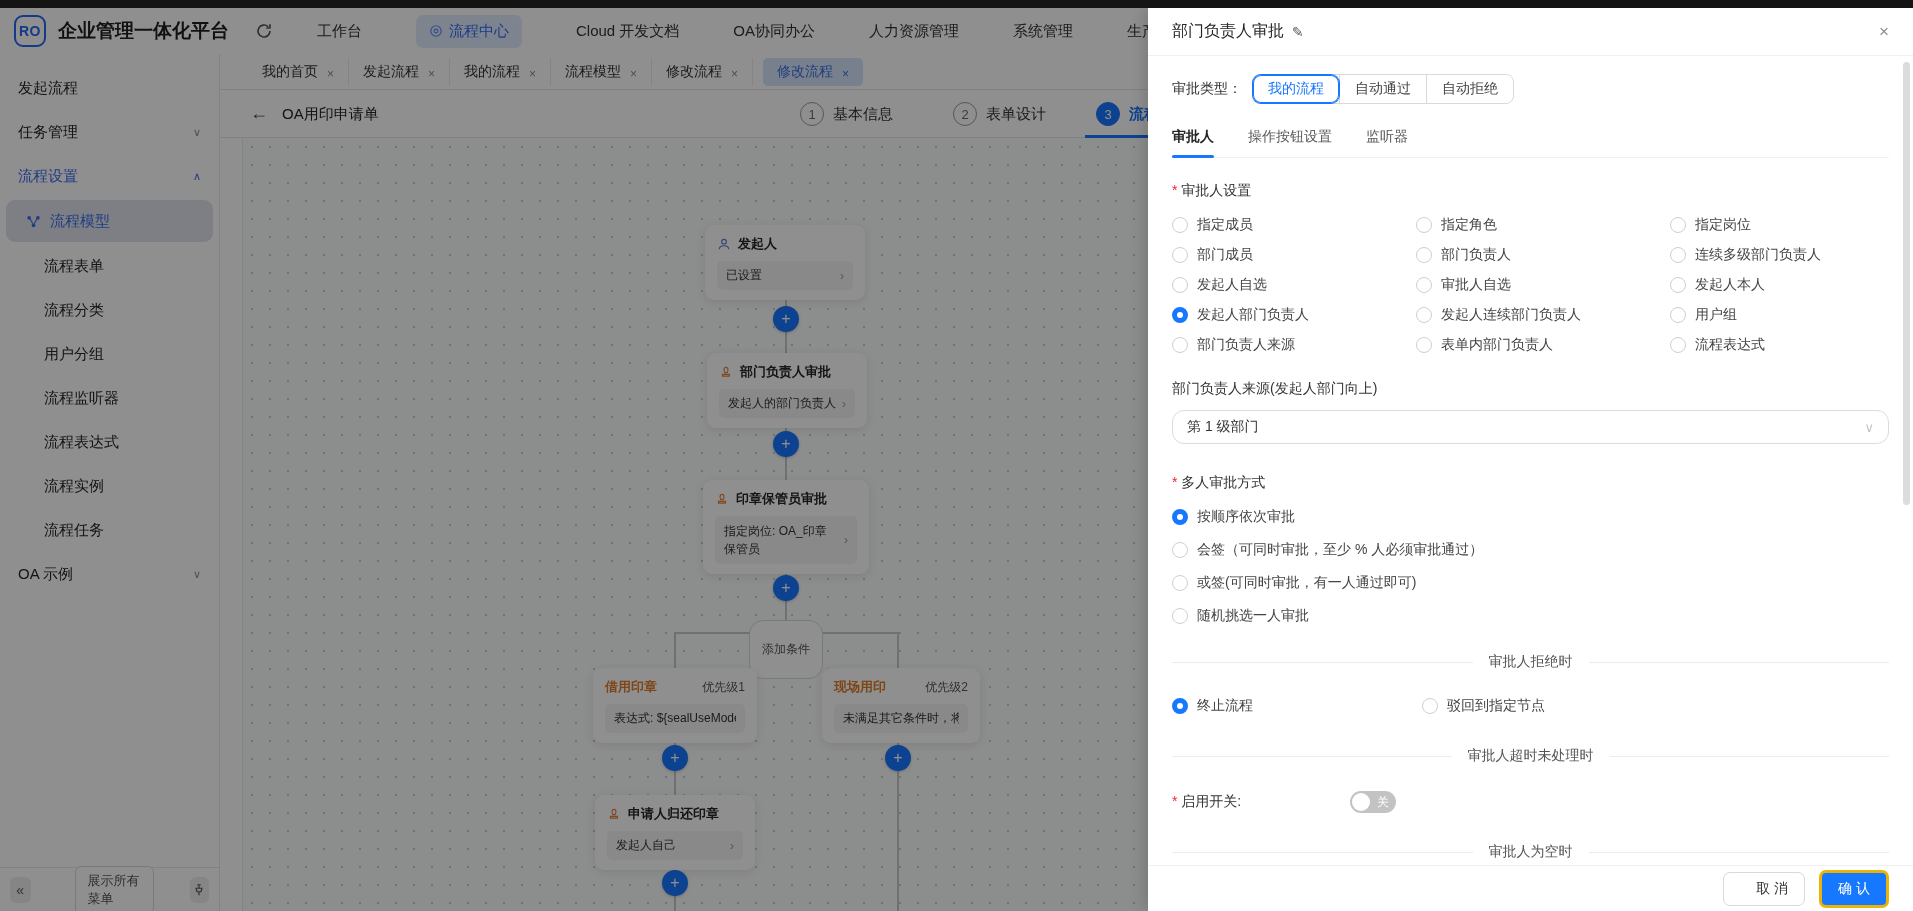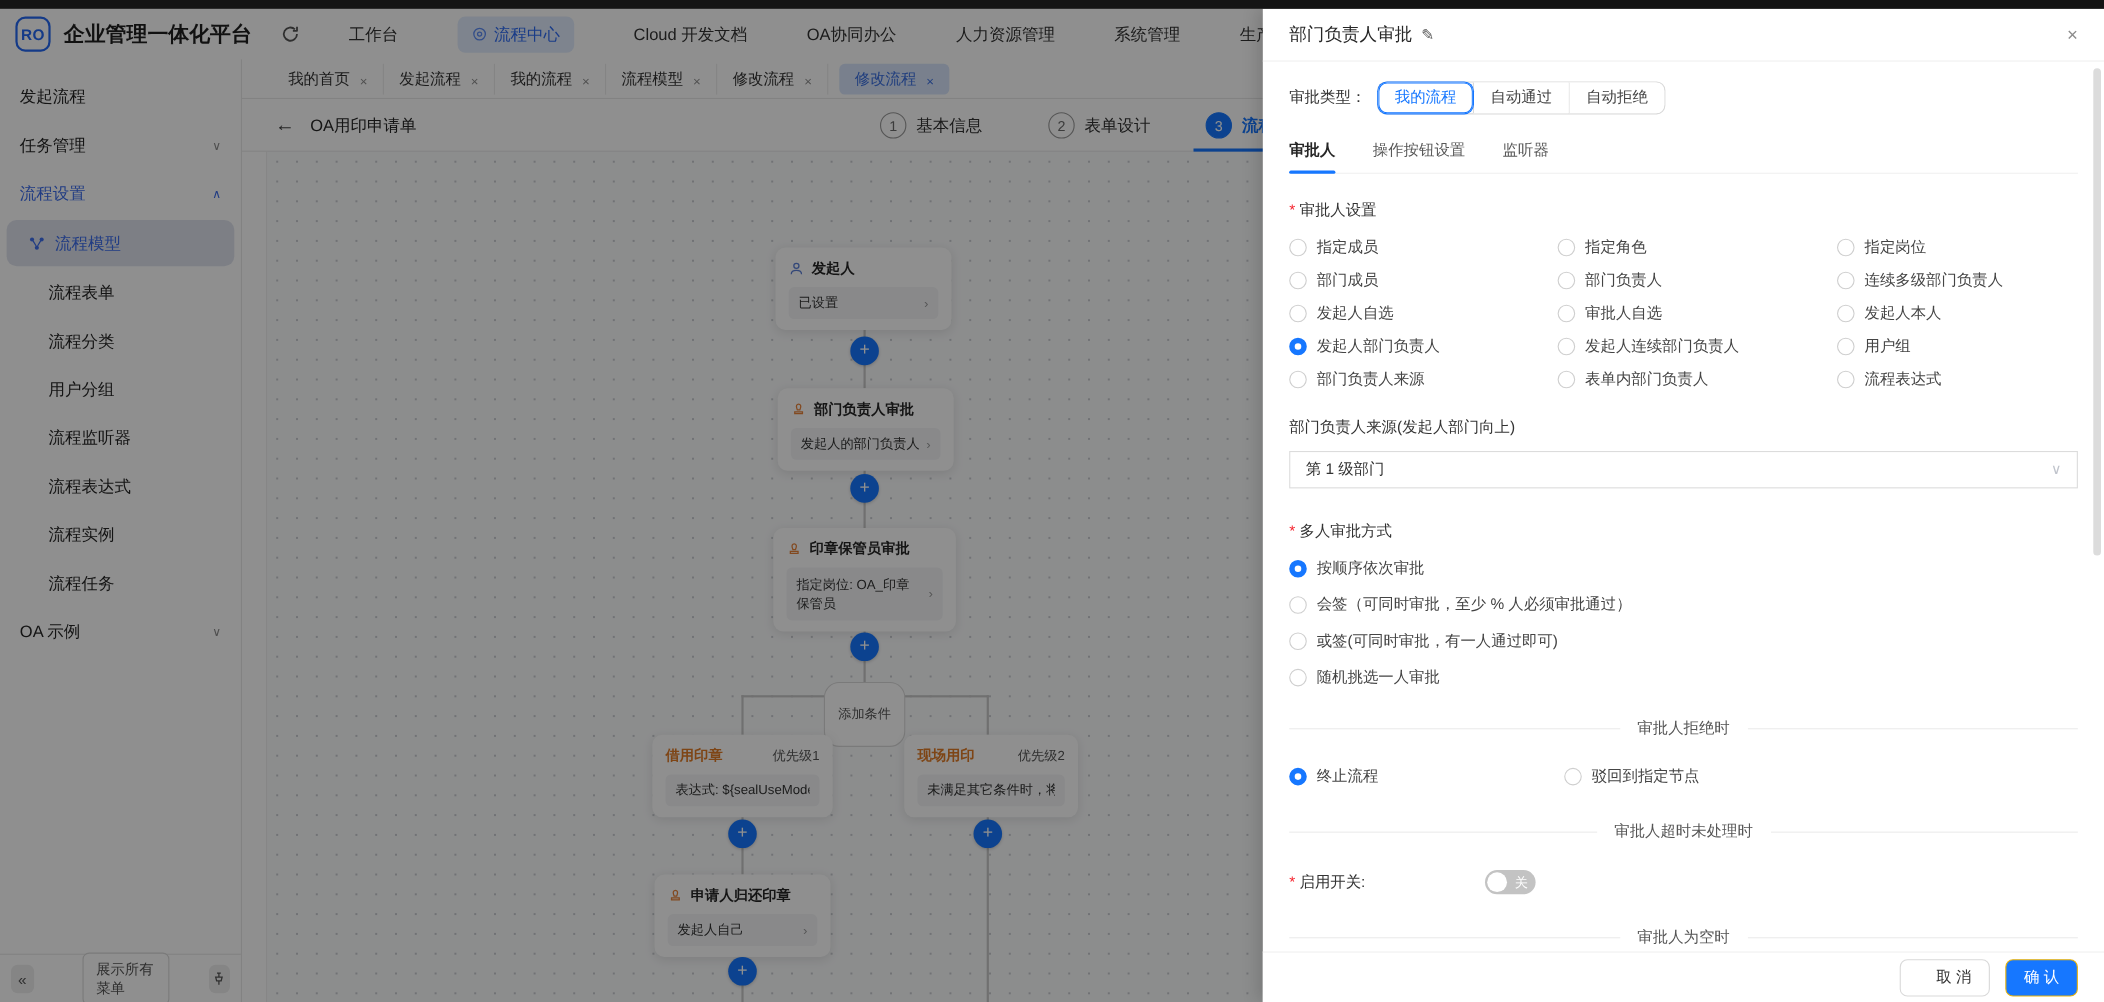--- a/index.html
+++ b/index.html
@@ -89,35 +89,35 @@
   .dtab { font-size:14px; color:#595959; padding-bottom:11px; cursor:pointer; position:relative; }
   .dtab.active { color:#262626; font-weight:700; }
   .dtab.active::after { content:""; position:absolute; left:0; right:0; bottom:-1px; height:3px; background:#1677ff; border-radius:2px; }
   .sec-label { margin-top:24px; font-size:14px; color:#333; }
   .req::before { content:"* "; color:#f5222d; }
   .radio-grid { margin-top:16px; display:grid; grid-template-columns:232px 242px 1fr; row-gap:15px;gap:12px; }
   .radio { display:flex; align-items:center; gap:9px; font-size:14px; color:#444; cursor:pointer; white-space:nowrap; }
   .rdot { width:16px; height:16px; border-radius:50%; border:1px solid #cfcfcf; background:#fff; flex:0 0 auto; }
   .radio.checked .rdot { border:5px solid #1677ff; }
   .field-label { margin-top:26px; font-size:14px; color:#333; }
-  .select { margin-top:12px; height:30px; border:1px solid #dcdcdc; border-radius:0; display:flex; align-items:center; padding:16px 14px; font-size:14px; color:#333; cursor:pointer; }
+  .select { margin-top:12px; height:30px; border:1px solid #dcdcdc; border-radius:12px; display:flex; align-items:center; padding:16px 14px; font-size:14px; color:#333; cursor:pointer; }
   .select .chev { margin-left:auto; color:#c0c4cc; font-size:13px; }
   .radio-col { margin-top:16px; display:flex; flex-direction:column; gap:15px; }
   .divider { margin-top:28px; display:flex; align-items:center; gap:16px; font-size:14px; color:#555; }
   .divider::before, .divider::after { content:""; flex:1; height:1px; background:#ececec; }
   .reject-row { margin-top:26px; display:grid; grid-template-columns:250px 1fr; }
   .switch-row { margin-top:26px; display:flex; align-items:center; }
   .switch-row .lab { font-size:14px; color:#333; width:178px; }
   .toggle { width:46px; height:22px; border-radius:11px; background:#c3c3c3; position:relative; cursor:pointer; }
   .toggle .knob { position:absolute; left:2px; top:2px; width:18px; height:18px; border-radius:50%; background:#fff; }
   .toggle .t-lab { position:absolute; right:7px; top:3px; font-size:12px; color:#fff; }
   .drawer-footer { position:absolute; left:0; right:0; bottom:0; height:46px; border-top:1px solid #f0f0f0; background:#fff; display:flex; align-items:center; justify-content:flex-end; gap:14px; padding:0 24px; }
   .btn { font-size:14px; border-radius:7px; padding:7px 16px; cursor:pointer; white-space:nowrap; }
   .btn.cancel { background:#fff; border:1px solid #d9d9d9; color:#333;padding-left:32px; }
-  .btn.confirm { background:#1677ff; border:1px solid #eab308; color:#fff; }
+  .btn.confirm { background:#1677ff; border:3px solid #eab308; color:#fff; }
   .scroll-thumb { position:absolute; right:3px; top:54px; width:7px; height:443px; border-radius:4px; background:#dcdcdc; }
 </style>
 </head>
 <body>
 
 <div class="topbar">
   <div class="logo">RO</div>
   <div class="app-title">企业管理一体化平台</div>
   <svg class="refresh" viewBox="0 0 24 24" fill="none" stroke="currentColor" stroke-width="2.2">
       <path d="M20 12a8 8 0 1 1-2.5-5.8"></path>

